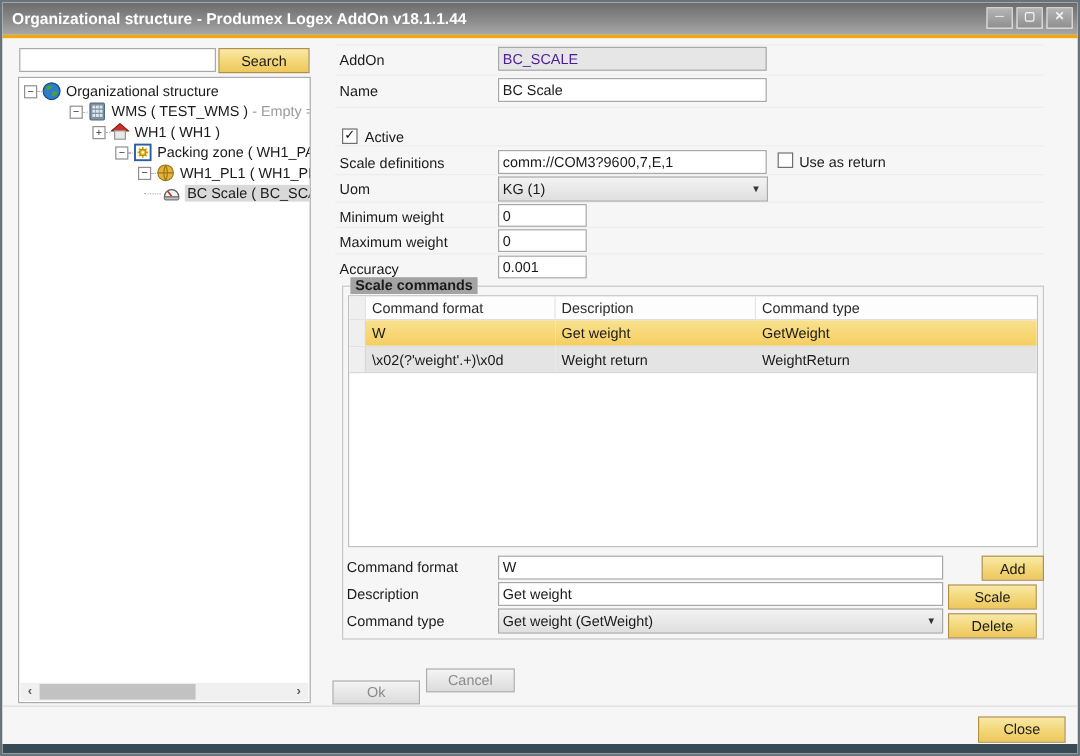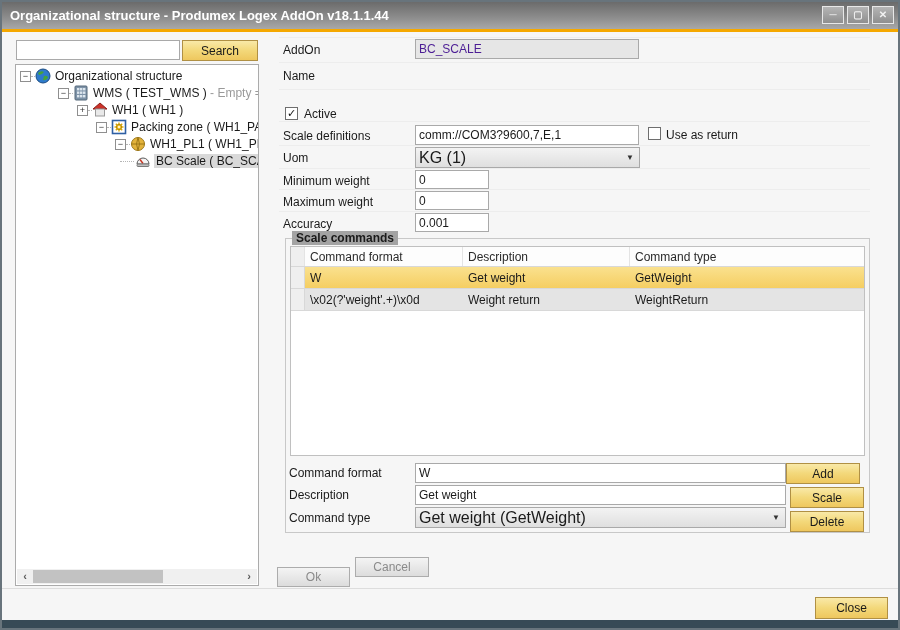--- a/index.html
+++ b/index.html
@@ -12,21 +12,21 @@
   .winbtn{width:22px;height:18px;background:linear-gradient(180deg,#B5B5B5,#8F8F8F);border:1px solid #E8E8E8;color:#F2F2F2;font-size:10px;line-height:16px;text-align:center;cursor:default;}
   .accent{height:3px;background:#F5A800;}
   .body{position:relative;height:588px;background:#F6F6F6;font-size:12px;color:#1A1A1A;}
   .bstrip{height:8px;background:#374A56;}
   .lbl{position:absolute;white-space:nowrap;color:#1A1A1A;}
   .tb{position:absolute;border:1px solid #A9A9A9;background:#FFFFFF;font-family:"Liberation Sans",sans-serif;font-size:12px;padding:0 3px;color:#1A1A1A;}
   .tb:disabled,.tb.ro{background:#E6E6E6;color:#4c1d95;}
   .ybtn{position:absolute;border:1px solid #B09044;background:linear-gradient(180deg,#F9E9A8 0%,#F3D87A 50%,#EEC75E 100%);font-family:"Liberation Sans",sans-serif;font-size:12px;color:#1A1A1A;text-align:center;cursor:default;}
   .gbtn{position:absolute;border:1px solid #ACACAC;background:linear-gradient(180deg,#F4F4F4,#DCDCDC);font-family:"Liberation Sans",sans-serif;font-size:12px;color:#8A8A8A;text-align:center;cursor:default;}
   .combo{position:absolute;border:1px solid #A9A9A9;background:linear-gradient(180deg,#F3F3F3,#DFDFDF);display:flex;align-items:center;padding:0 3px;}
-  .combo .ctext{flex:1;font-size:16px;white-space:nowrap;overflow:hidden;}
+  .combo .ctext{flex:1;font-size:12px;white-space:nowrap;overflow:hidden;}
   .combo .carr{font-size:8px;color:#333;padding-right:2px;}
   .cb{position:absolute;width:13px;height:13px;border:1px solid #6E6E6E;background:#FFFFFF;font-size:11px;line-height:11px;text-align:center;color:#111;}
   .hline{position:absolute;height:1px;background:#EDEDED;}
   
   .tree{position:absolute;left:13px;top:32px;width:244px;height:522px;background:#FFFFFF;border:1px solid #ABABAB;overflow:hidden;}
   .trow{position:absolute;left:0;right:0;height:17px;}
   .exp{position:absolute;top:3px;width:11px;height:11px;border:1px solid #8F8F8F;background:#FFFFFF;font-size:9px;line-height:9px;text-align:center;color:#333;}
   .dotline{position:absolute;top:8px;border-top:1px dotted #B5B5B5;}
   .ticon{position:absolute;top:0;width:16px;height:16px;}
   .tlabel{position:absolute;top:1px;white-space:nowrap;font-size:12px;}
@@ -171,20 +171,21 @@
       <div class="hscroll">
         <span class="harr">‹</span>
         <span class="hthumb"></span>
         <span class="harr" style="position:absolute;right:0">›</span>
       </div>
     </div>
 
     <span class="lbl" style="left:281px;top:11px">AddOn</span>
     <input class="tb ro" style="left: 413px; top: 7px; width: 224px; height: 20px;" disabled="" value="BC_SCALE">
     <span class="lbl" style="left:281px;top:37px">Name</span>
+    <input class="tb" style="left: 413px; top: 33px; width: 224px; height: 20px;" value="BC Scale">
 
     <span class="cb" style="left:283px;top:75px"><span>✓</span></span>
     <span class="lbl" style="left:302px;top:75px">Active</span>
 
     <span class="lbl" style="left:281px;top:97px">Scale definitions</span>
     <input class="tb" style="left: 413px; top: 93px; width: 224px; height: 20px;" value="comm://COM3?9600,7,E,1">
     <span class="cb" style="left:646px;top:95px"></span>
     <span class="lbl" style="left:664px;top:96px">Use as return</span>
 
     <span class="lbl" style="left:281px;top:119px">Uom</span>
@@ -220,21 +221,21 @@
       <div class="drow">
         <div class="dcell selcell"></div>
         <div class="dcell row-alt" style="flex:0 0 158px">\x02(?'weight'.+)\x0d</div>
         <div class="dcell row-alt" style="flex:0 0 167px">Weight return</div>
         <div class="dcell row-alt" style="flex:1">WeightReturn</div>
       </div>
     </div>
 
     <span class="lbl" style="left:287px;top:434px">Command format</span>
     <input class="tb" style="left: 413px; top: 431px; width: 371px; height: 20px;" value="W">
-    <button class="ybtn" style="left:784px;top:431px;width:74px;height:21px">Add</button>
+    <button class="ybtn" style="left:816px;top:431px;width:52px;height:21px">Add</button>
 
     <span class="lbl" style="left:287px;top:456px">Description</span>
     <input class="tb" style="left: 413px; top: 453px; width: 371px; height: 20px;" value="Get weight">
     <button class="ybtn" style="left:788px;top:455px;width:74px;height:21px">Scale</button>
 
     <span class="lbl" style="left:287px;top:479px">Command type</span>
     <div class="combo" style="left:413px;top:475px;width:371px;height:21px">
       <span class="ctext">Get weight (GetWeight)</span>
       <span class="carr">▼</span>
     </div>

